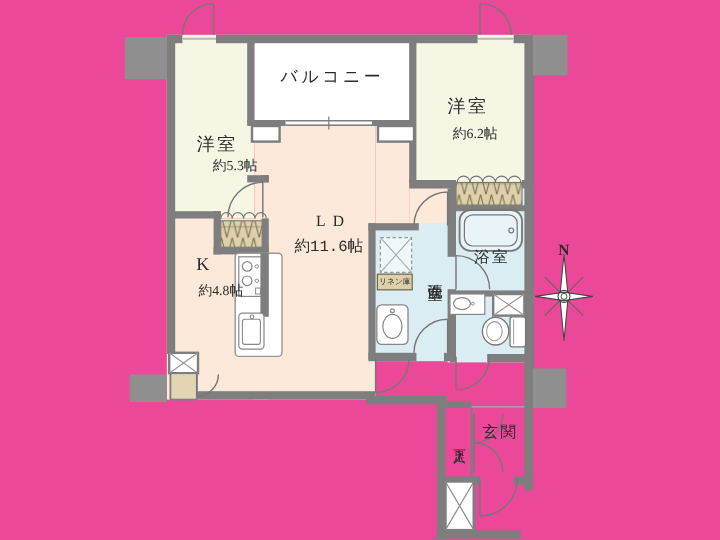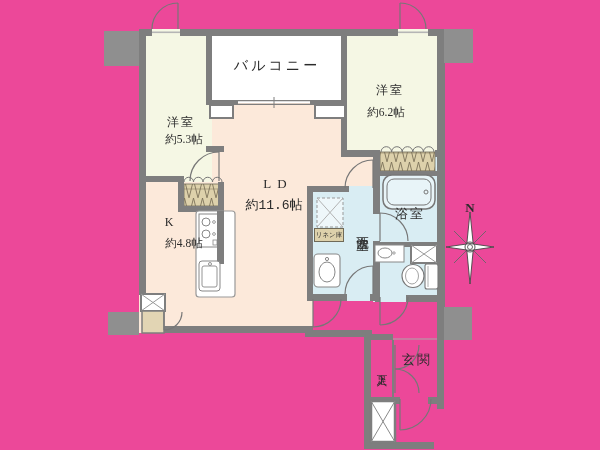--- a/index.html
+++ b/index.html
@@ -1,21 +1,21 @@
 <!DOCTYPE html>
 <html><head>
 <meta charset="utf-8">
 <style>
   html,body{margin:0;padding:0;background:#ffffff;}
   #stage{position:relative;width:600px;height:450px;background:#ec4899;overflow:hidden;
          font-family:"Liberation Serif","DejaVu Serif",serif;color:#2b2b2b;}
   #plan-svg{position:absolute;left:0;top:0;}
   .lbl{position:absolute;transform:translate(-50%,-50%);white-space:nowrap;line-height:1.05;
        text-align:center;color:#2b2b2b;}
-  .room-name{font-size:12px;letter-spacing:2px;}
+  .room-name{font-size:15px;letter-spacing:2px;}
   .room-size{font-size:11.5px;letter-spacing:0;}
   .balcony{font-size:14px;letter-spacing:3px;}
   .ld-name{font-size:13px;letter-spacing:6px;}
   .small-name{font-size:13px;letter-spacing:2px;}
   .vert{writing-mode:vertical-rl;text-orientation:upright;letter-spacing:1px;}
   .wash-name{font-size:12.5px;}
   .shoe-name{font-size:10.5px;letter-spacing:0;}
   .linen-box{position:absolute;left:314px;top:228px;width:30px;height:14px;background:#ddd1ab;
        border:1px solid #6f6a58;box-sizing:border-box;display:flex;align-items:center;justify-content:center;
        font-size:6.5px;letter-spacing:0;transform:none;}
@@ -240,24 +240,24 @@
       <polygon points="470,212 473.5,247 470,284 466.5,247" fill="#ffffff" stroke="#444" stroke-width="0.9"></polygon>
       <polygon points="446,247 470,243.5 494,247 470,250.5" fill="#ffffff" stroke="#444" stroke-width="0.9"></polygon>
       <circle cx="470" cy="247" r="5" fill="none" stroke="#444" stroke-width="0.9"></circle>
       <circle cx="470" cy="247" r="2.5" fill="none" stroke="#444" stroke-width="0.8"></circle>
     </g>
   </svg>
 
   <div class="lbl balcony" style="left:277px;top:66px;">バルコニー</div>
 
   <div class="lbl room-name" style="left:181px;top:122px;">洋室</div>
-  <div class="lbl room-size" style="left:184px;top:139px;">約5.3帖</div>
+  <div class="lbl room-size" style="left:196px;top:139px;">約5.3帖</div>
 
   <div class="lbl room-name" style="left:390px;top:90px;">洋室</div>
-  <div class="lbl room-size" style="left:386px;top:112px;">約6.2帖</div>
+  <div class="lbl room-size" style="left:396px;top:112px;">約6.2帖</div>
 
   <div class="lbl ld-name" style="left:278px;top:184px;">LD</div>
   <div class="lbl room-size" style="left:274px;top:206px;font-size:13px;font-family:Liberation Mono, monospace;">約11.6帖</div>
 
   <div class="lbl room-name" style="left:170px;top:222px;">K</div>
   <div class="lbl room-size" style="left:184px;top:243px;">約4.8帖</div>
 
   <div class="lbl vert wash-name" style="left:362px;top:228px;">洗面室</div>
 
   <div class="lbl small-name" style="left:410px;top:214px;">浴室</div>

